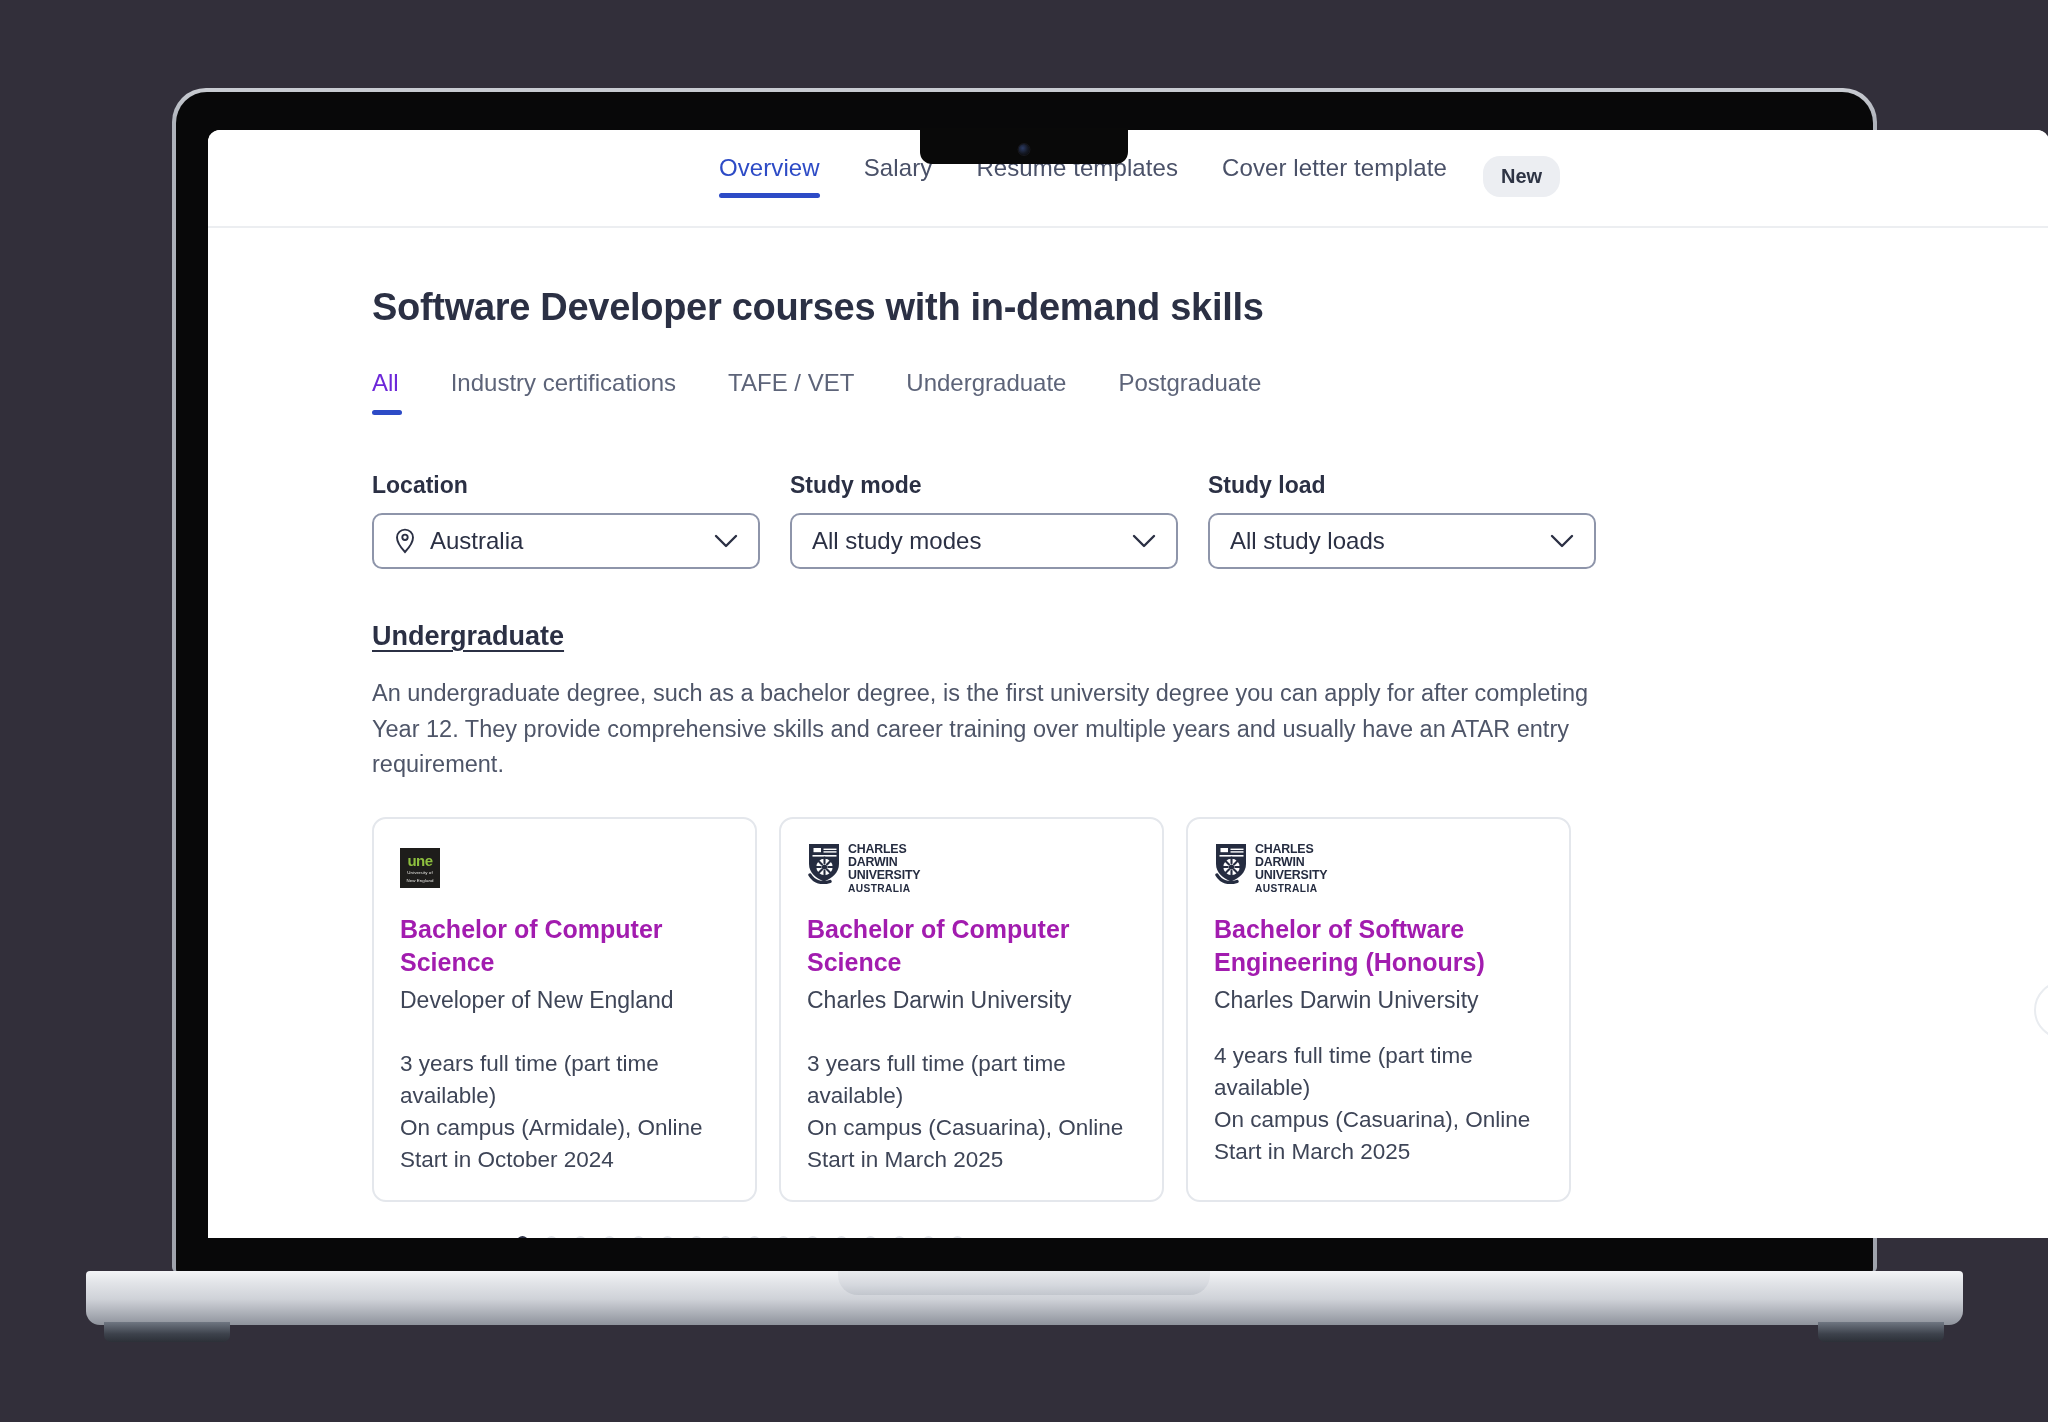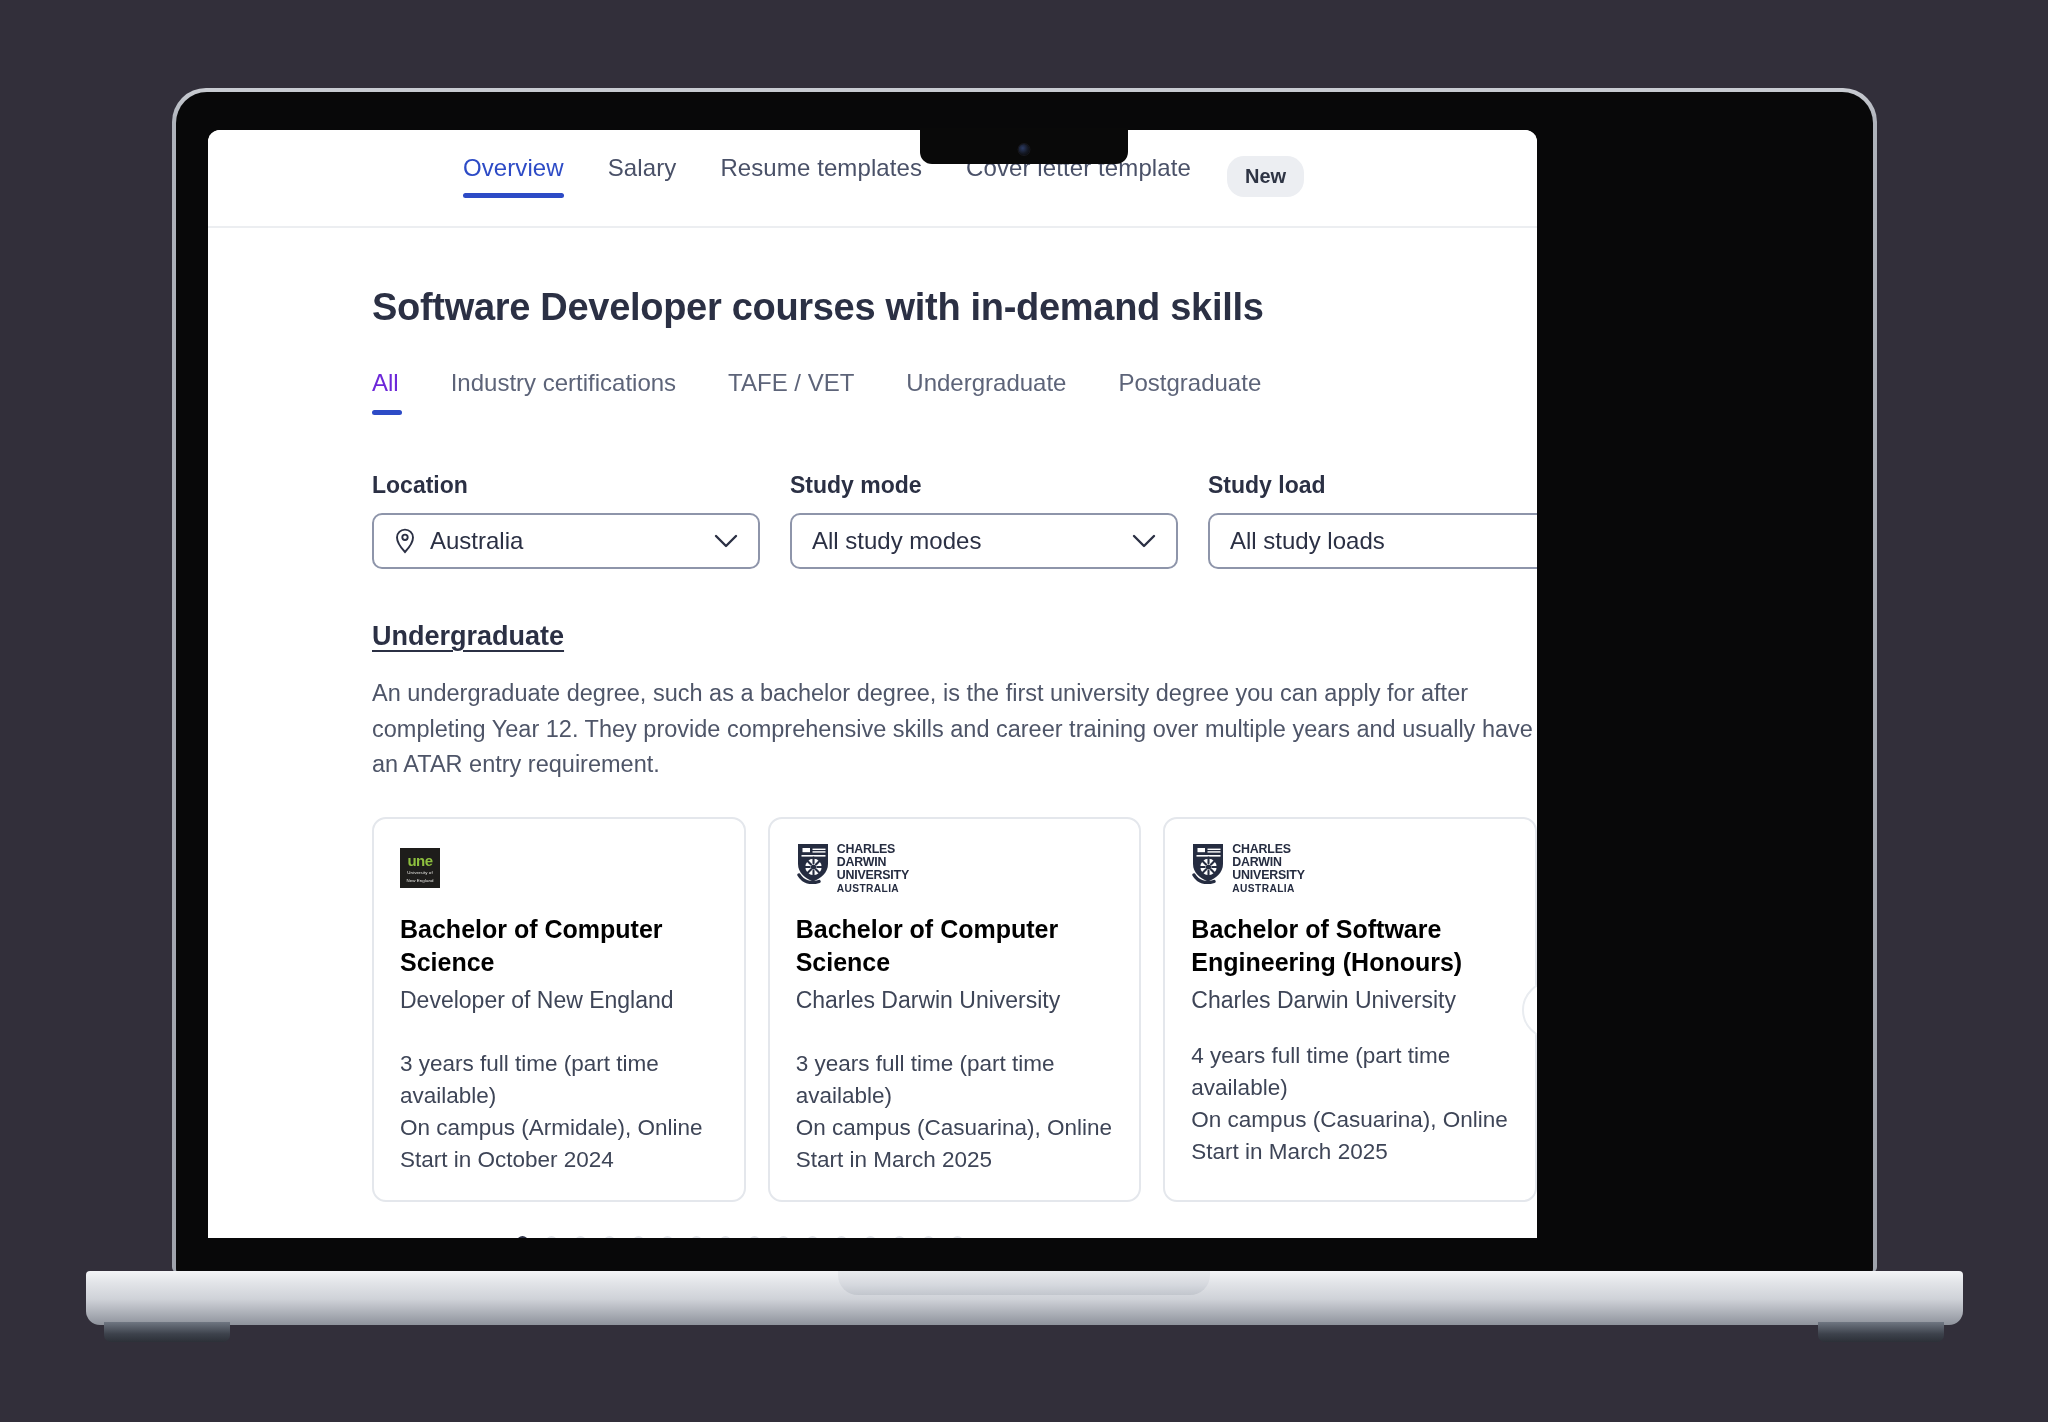--- a/index.html
+++ b/index.html
@@ -36,21 +36,21 @@
     top: 92px;
     width: 1697px;
     height: 1181px;
     background: #080809;
     border-radius: 31px 31px 4px 4px;
   }
   .screen {
     position: absolute;
     left: 208px;
     top: 130px;
-    width: 1329px;
+    width: 1841px;
     height: 1108px;
     background: #ffffff;
     border-radius: 12px 12px 0 0;
     overflow: hidden;
   }
   .notch {
     position: absolute;
     left: 920px;
     top: 128px;
     width: 208px;
@@ -265,21 +265,21 @@
     border-radius: 14px;
     padding: 26px 26px 0 26px;
     background: #fff;
     cursor: pointer;
     overflow: hidden;
   }
   .card-logo { height: 46px; display: flex; align-items: center; margin-bottom: 22px; }
   .card-title {
     font-size: 25px;
     font-weight: bold;
-    color: #000000;
+    color: #a21caf;
     line-height: 1.32;
   }
   .card-provider {
     font-size: 23px;
     color: #3e4557;
     margin-top: 6px;
     line-height: 1.35;
   }
   .card-meta {
     margin-top: 32px;

